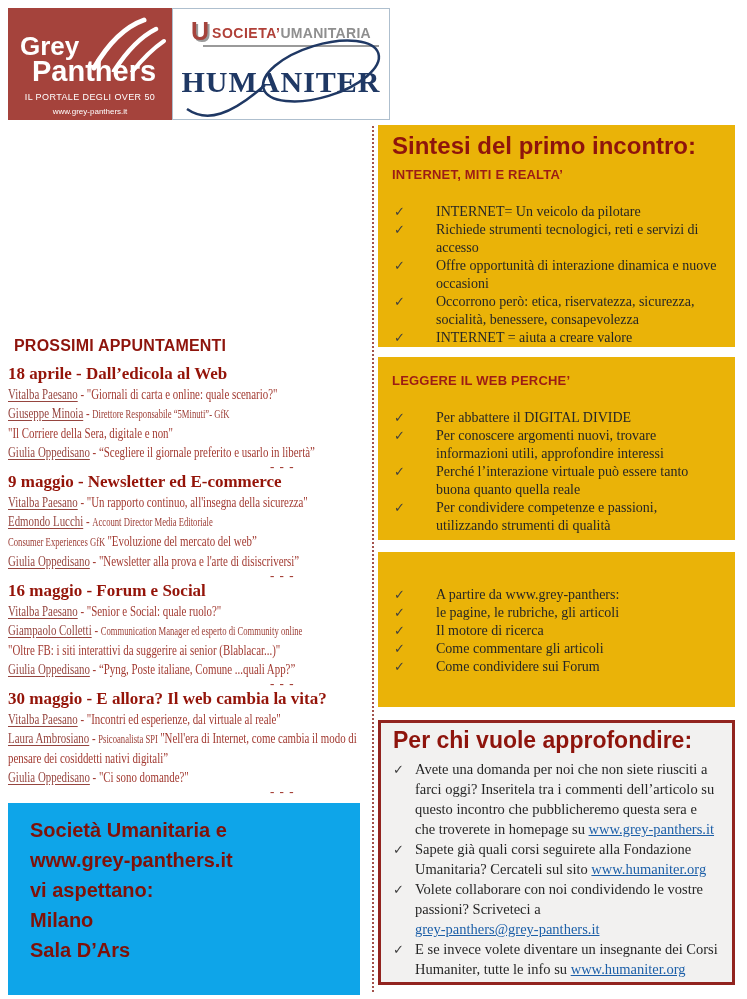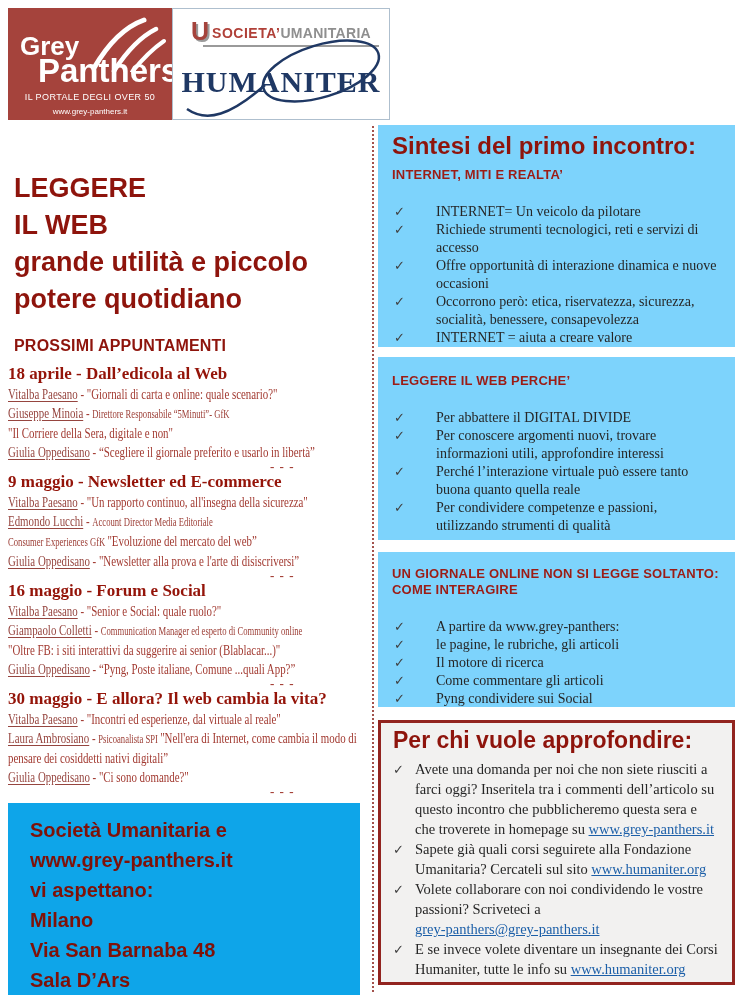--- a/index.html
+++ b/index.html
@@ -5,21 +5,21 @@
   html,body{margin:0;padding:0;background:#fff;}
   .page{position:relative;width:747px;height:999px;background:#fff;overflow:hidden;
         font-family:"Liberation Sans",sans-serif;}
 
   
   .logo-strip{position:absolute;left:8px;top:8px;height:112px;display:flex;}
   .logo-grey{position:relative;width:164px;background:#a5433c;color:#fff;}
   .gp-swoosh{position:absolute;right:4px;top:6px;}
   .gp-name{position:absolute;left:12px;top:26px;font-weight:bold;}
   .gp-top{display:block;font-size:26px;line-height:24px;}
-  .gp-bottom{display:block;font-size:33px;line-height:26px;margin-left:18px;}
+  .gp-bottom{display:block;font-size:29px;line-height:26px;margin-left:12px;}
   .gp-tagline{position:absolute;left:0;right:0;top:84px;text-align:center;font-size:9px;letter-spacing:.4px;}
   .gp-url{position:absolute;left:0;right:0;top:99px;text-align:center;font-size:8px;}
   .logo-huma{position:relative;width:218px;background:#fff;border:1px solid #aebfce;box-sizing:border-box;}
   .su-row{position:absolute;top:8px;left:0;right:0;text-align:center;white-space:nowrap;}
   .su-mono{font-size:25px;font-weight:900;color:#a5433c;text-shadow:2px 2px 0 #9a9a9a;margin-right:3px;vertical-align:-2px;}
   .su-societa{color:#b04038;font-weight:800;font-size:14px;letter-spacing:.5px;}
   .su-name{color:#8f8f8f;font-weight:700;font-size:14px;letter-spacing:.3px;}
   .su-underline{position:absolute;top:36px;left:30px;right:10px;border-bottom:2px solid #9a9a9a;}
   .humaniter{position:absolute;top:56px;width:100%;text-align:center;color:#1f3864;
              font-family:"Liberation Serif",serif;font-weight:bold;font-size:30px;letter-spacing:1px;}
@@ -39,21 +39,21 @@
   .ev-role{font-size:11.5px;color:#9c3d35;}
   .ev-sep{font-size:13px;line-height:10px;font-weight:bold;color:#a23a31;
           padding-left:262px;letter-spacing:1px;}
 
   .venue-box{position:absolute;left:8px;top:803px;width:352px;height:192px;background:#0ea5e9;
              box-sizing:border-box;padding:12px 0 0 22px;}
   .venue-line{font-weight:bold;font-size:20px;line-height:30px;color:#7f1108;}
 
   
   .col-divider{position:absolute;left:372px;top:126px;height:866px;border-left:2px dotted #a3524c;}
-  .rbox{position:absolute;left:378px;width:357px;background:#7dd3fc;box-sizing:border-box;padding:8px 14px;}
+  .rbox{position:absolute;left:378px;width:357px;background:#eab308;box-sizing:border-box;padding:8px 14px;}
   .box1{top:125px;height:222px;}
   .box2{top:357px;height:183px;padding-top:16px;}
   .box3{top:552px;height:155px;padding-top:14px;}
   .box4{top:720px;height:265px;background:#f2f1f0;border:3px solid #92241f;padding:0 12px;}
   .rtitle{font-weight:bold;color:#8e140c;font-size:24px;line-height:26px;margin:0 0 8px;}
   .rheading{font-weight:bold;color:#9c1c15;font-size:13px;line-height:16px;letter-spacing:.2px;margin:0;}
   .rlist{list-style:none;margin:20px 0 0;padding:0;font-family:"Liberation Serif",serif;color:#262626;}
   .rlist li{position:relative;padding-left:44px;font-size:14px;line-height:18px;}
   .check{position:absolute;left:2px;top:0;font-size:13px;color:#404040;font-family:"DejaVu Sans",sans-serif;}
   .box4 .rtitle{font-size:23px;line-height:26px;margin:4px 0 6px;}
@@ -87,26 +87,20 @@
       </div>
       <div class="su-underline"></div>
       <svg class="swirl" width="216" height="110" viewBox="0 0 216 110">
         <ellipse cx="148" cy="62" rx="60" ry="26" transform="rotate(-17 148 62)" fill="none" stroke="#1f3864" stroke-width="2.5"></ellipse>
         <path d="M14,100 C34,114 58,106 92,76" fill="none" stroke="#1f3864" stroke-width="2.5"></path>
       </svg>
       <div class="humaniter">HUMANITER</div>
     </div>
   </div>
 
-  <div class="main-title">
-    <div>LEGGERE</div>
-    <div>IL WEB</div>
-    <div>grande utilità e piccolo</div>
-    <div>potere quotidiano</div>
-  </div>
 
   <div class="appointments">PROSSIMI APPUNTAMENTI</div>
 
   <section class="events">
 
     <div class="event">
       <div class="event-title">18 aprile - Dall’edicola al Web</div>
       <div class="ev-line"><span class="ev-name">Vitalba Paesano</span><span> - </span><span class="ev-quote">"Giornali di carta e online: quale scenario?"</span></div>
       <div class="ev-line"><span class="ev-name">Giuseppe Minoia</span><span> - </span><span class="ev-role">Direttore Responsabile “5Minuti”- GfK</span></div>
       <div class="ev-line"><span class="ev-quote">"Il Corriere della Sera, digitale e non"</span></div>
@@ -140,21 +134,20 @@
       <div class="ev-sep">- - -</div>
     </div>
 
   </section>
 
   <div class="venue-box">
     <div class="venue-line">Società Umanitaria e</div>
     <div class="venue-line">www.grey-panthers.it</div>
     <div class="venue-line">vi aspettano:</div>
     <div class="venue-line">Milano</div>
-    <div class="venue-line">Via San Barnaba 48</div>
     <div class="venue-line">Sala D’Ars</div>
   </div>
 
   <div class="col-divider"></div>
 
   <section class="rbox box1">
     <div class="rtitle">Sintesi del primo incontro:</div>
     <div class="rheading">INTERNET, MITI E REALTA’</div>
     <ul class="rlist">
       <li><span class="check">✓</span><span>INTERNET= Un veicolo da pilotare</span></li>
@@ -169,27 +162,26 @@
     <div class="rheading">LEGGERE IL WEB PERCHE’</div>
     <ul class="rlist">
       <li><span class="check">✓</span><span>Per abbattere il DIGITAL DIVIDE</span></li>
       <li><span class="check">✓</span><span>Per conoscere argomenti nuovi, trovare informazioni utili, approfondire interessi</span></li>
       <li><span class="check">✓</span><span>Perché l’interazione virtuale può essere tanto buona quanto quella reale</span></li>
       <li><span class="check">✓</span><span> Per condividere competenze e passioni, utilizzando strumenti di qualità</span></li>
     </ul>
   </section>
 
   <section class="rbox box3">
-    <div class="rheading">UN GIORNALE ONLINE NON SI LEGGE SOLTANTO: COME INTERAGIRE</div>
     <ul class="rlist">
       <li><span class="check">✓</span><span>A partire da www.grey-panthers:</span></li>
       <li><span class="check">✓</span><span>le pagine, le rubriche, gli articoli</span></li>
       <li><span class="check">✓</span><span>Il motore di ricerca</span></li>
       <li><span class="check">✓</span><span>Come commentare gli articoli</span></li>
-      <li><span class="check">✓</span><span>Pyng condividere sui Social</span></li>
+      <li><span class="check">✓</span><span>Come condividere sui Forum</span></li>
     </ul>
   </section>
 
   <section class="rbox box4">
     <div class="rtitle">Per chi vuole approfondire:</div>
     <ul class="list4">
       <li><span class="check">✓</span><span>Avete una domanda per noi che non siete riusciti a farci oggi? Inseritela tra i commenti dell’articolo su questo incontro che pubblicheremo questa sera  e che troverete in homepage su </span><a class="lnk">www.grey-panthers.it</a></li>
       <li><span class="check">✓</span><span>Sapete già quali corsi seguirete alla Fondazione Umanitaria? Cercateli sul sito </span><a class="lnk">www.humaniter.org</a></li>
       <li><span class="check">✓</span><span>Volete collaborare con noi condividendo le vostre passioni? Scriveteci a </span><a class="lnk">grey-panthers@grey-panthers.it</a></li>
       <li><span class="check">✓</span><span>E se invece volete diventare un insegnante dei Corsi Humaniter, tutte le info su </span><a class="lnk">www.humaniter.org</a></li>

